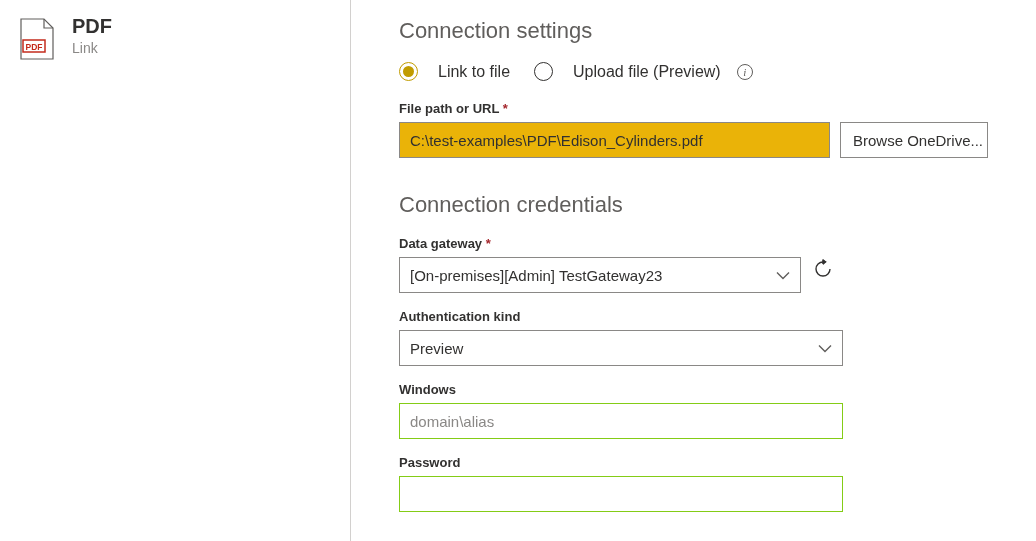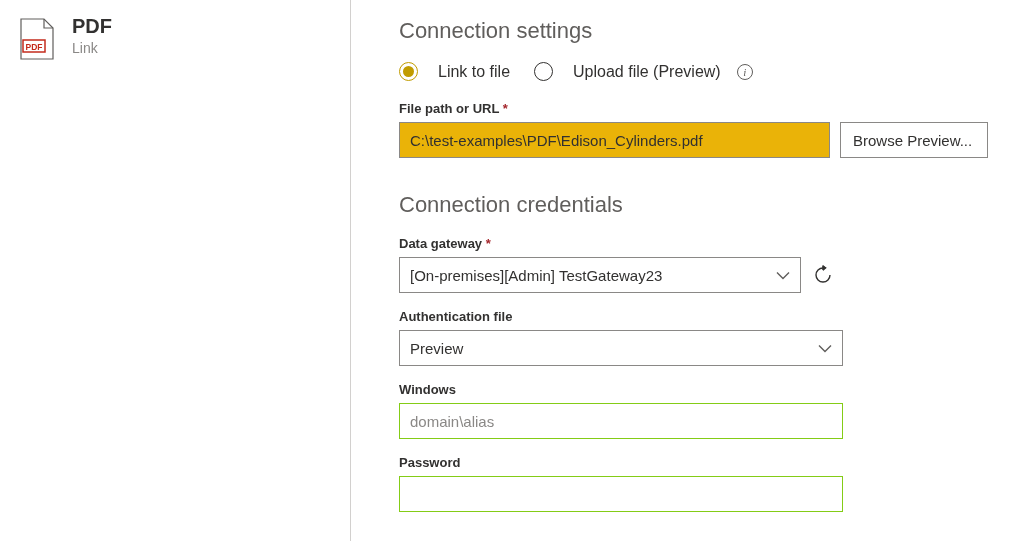--- a/index.html
+++ b/index.html
@@ -143,21 +143,20 @@
       color: #323130;
       cursor: pointer;
       width: 148px;
       text-align: left;
       white-space: nowrap;
       overflow: hidden;
     }
     .field-group { margin-bottom: 16px; }
     .select-row {
       display: flex;
-      align-items: center;
       gap: 10px;
     }
     .select-box {
       position: relative;
       height: 36px;
       border: 1px solid #8a8886;
       background: #fff;
       display: flex;
       align-items: center;
       padding: 0 36px 0 10px;
@@ -228,21 +227,21 @@
         <span class="radio-label">Upload file (Preview)</span>
         <span class="info-icon">i</span>
       </div>
     </div>
 
     <label class="field-label">
       <span>File path or URL</span> <span class="required">*</span>
     </label>
     <div class="field-row">
       <input class="text-input" type="text" value="C:\test-examples\PDF\Edison_Cylinders.pdf" style="">
-      <button class="browse-btn">Browse Preview...</button>
+      <button class="browse-btn">Browse OneDrive...</button>
     </div>
 
     <h2 class="section-heading">Connection credentials</h2>
 
     <div class="field-group">
       <label class="field-label">
         <span>Data gateway</span> <span class="required">*</span>
       </label>
       <div class="select-row">
         <div class="select-box narrow">
@@ -257,21 +256,21 @@
           <svg width="20" height="20" viewBox="0 0 20 20">
             <path d="M10 3 A7 7 0 1 0 17 10" fill="none" stroke="#323130" stroke-width="1.4"></path>
             <path d="M10 0 L10 6 L13.5 3 Z" fill="#323130" transform="translate(0,0)"></path>
             <path d="M8 0.5 L12.5 3 L8 5.5 Z" fill="#323130" transform="translate(1.2,-0.2)"></path>
           </svg>
         </div>
       </div>
     </div>
 
     <div class="field-group">
-      <label class="field-label">Authentication file</label>
+      <label class="field-label">Authentication kind</label>
       <div class="select-box">
         <span>Preview</span>
         <span class="chevron">
           <svg width="14" height="9" viewBox="0 0 14 9">
               <path d="M1 1 L7 7 L13 1" fill="none" stroke="#605e5c" stroke-width="1.4"></path>
             </svg>
         </span>
       </div>
     </div>
 

